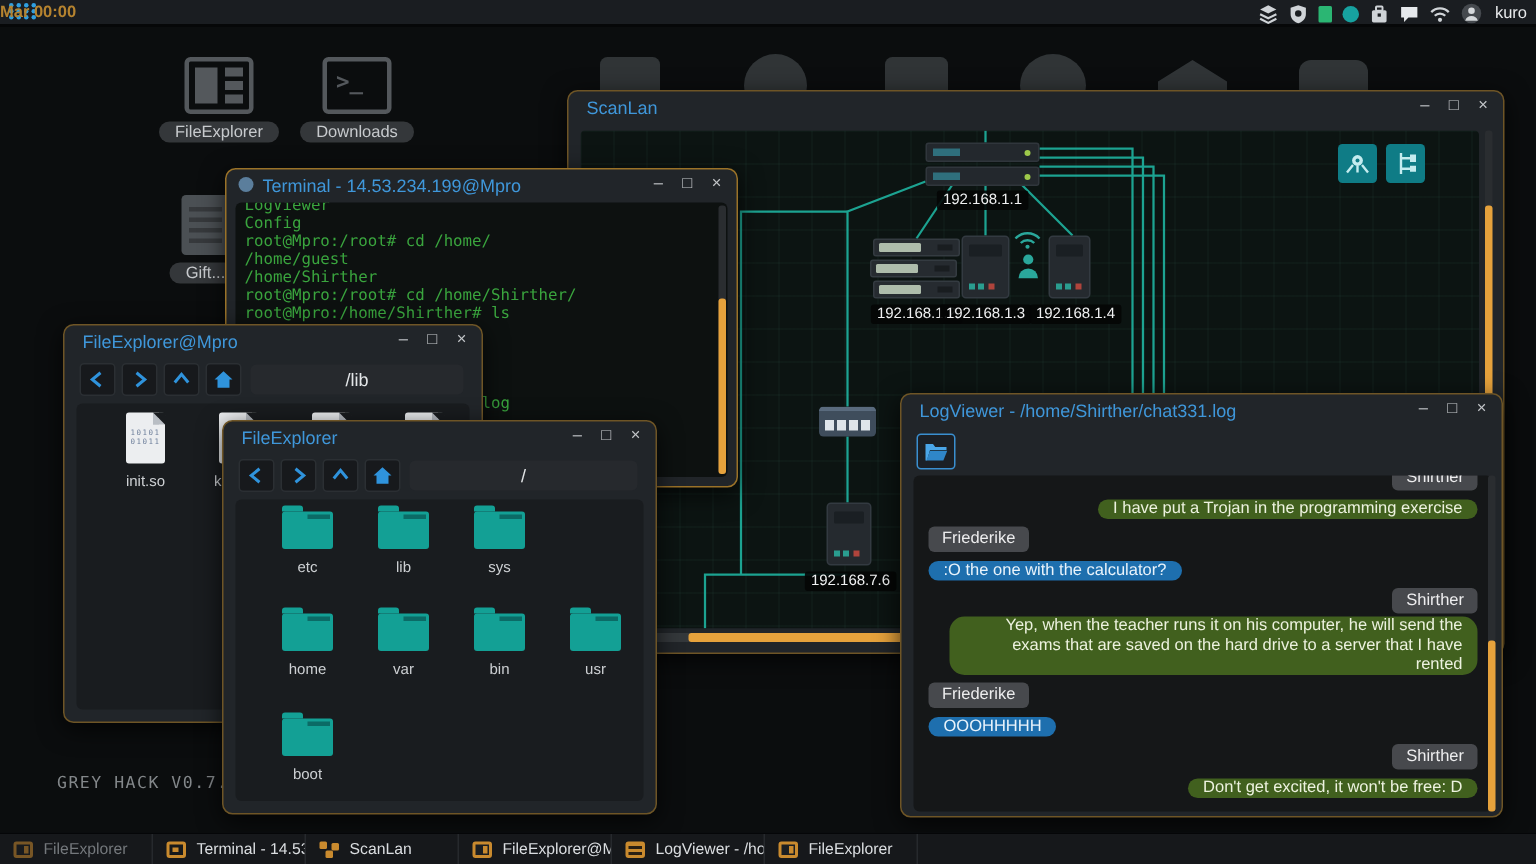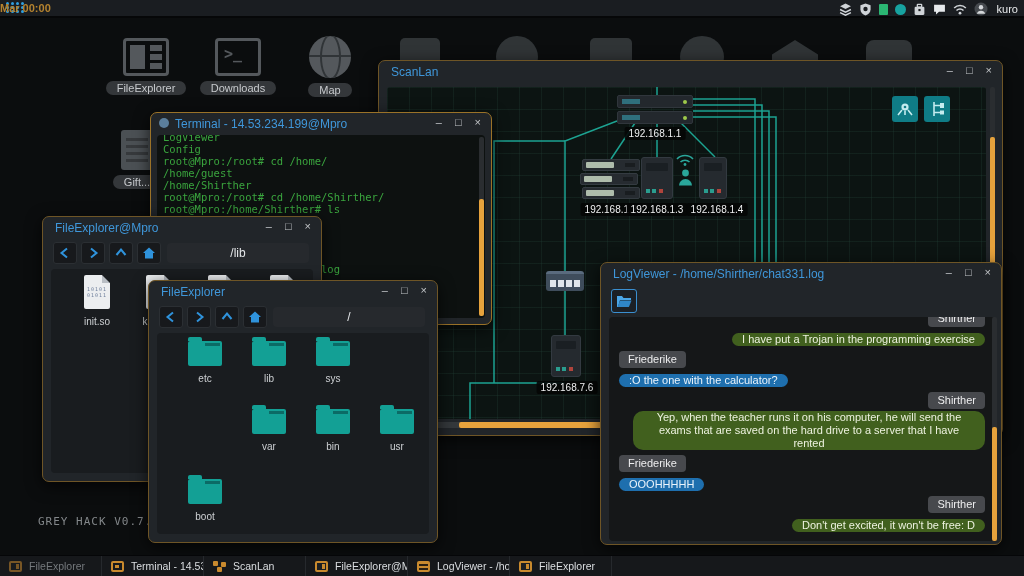--- a/index.html
+++ b/index.html
@@ -77,21 +77,21 @@
 .tower::after{content:"";position:absolute;left:4px;bottom:5px;width:4px;height:4px;background:#2a9d8f;box-shadow:6px 0 0 #2a9d8f,13px 0 0 #b0443c}
 .switch{position:absolute;width:38px;height:20px;background:#3f4d5c;border-top:3px solid #5a6b7e;border-radius:3px}
 .switch::before{content:"";position:absolute;left:4px;bottom:4px;width:6px;height:7px;background:#dfe5ea;box-shadow:8px 0 0 #dfe5ea,16px 0 0 #dfe5ea,24px 0 0 #dfe5ea}
 .mapbtn{position:absolute;width:26px;height:26px;background:#0f7c86;border-radius:3px;display:flex;align-items:center;justify-content:center;cursor:pointer}
 
 
 #chat{position:absolute;left:8px;top:54px;width:386px;height:224px;background:#151718;border-radius:4px;overflow:hidden;padding:0 10px}
 .crow{margin-bottom:2px}
 .crow.r{text-align:right}
 .chatlbl{display:inline-block;background:#47494d;color:#ededee;font-size:11px;line-height:13px;padding:2px 9px;border-radius:4px}
-.bubble{display:inline-block;font-size:11px;line-height:13px;padding:0 10px;border-radius:10px;max-width:352px;text-align:center}
+.bubble{display:inline-block;font-size:11px;line-height:13px;padding:0 10px;border-radius:10px;max-width:352px;text-align:right}
 .bubble.green{background:#41601e;color:#edf2df}
 .bubble.blue{background:#1e6fae;color:#e9f3fb}
 .openbtn{position:absolute;left:10px;top:26px;width:26px;height:24px;background:#1b2averil026;background:#1b2026;border:1px solid #3a8fd0;border-radius:3px;display:flex;align-items:center;justify-content:center;cursor:pointer}
 
 
 #taskbar{position:absolute;left:0;bottom:0;width:1024px;height:21px;background:#16181b;border-top:1px solid #050608;z-index:10;display:flex}
 .tb-item{height:100%;width:102px;display:flex;align-items:center;gap:7px;padding-left:9px;border-right:1px solid #26292d;overflow:hidden;cursor:pointer}
 .tb-label{font-size:10.5px;color:#dbdee1;white-space:nowrap}
 .tb-item.dim .tb-label{color:#74787c}
 .tb-item.dim .tbi{opacity:.55}
@@ -159,27 +159,20 @@
     </div>
   </div>
 
   <div class="dicon" style="left:108px;top:38px;width:76px">
     <div class="icon-fe"></div>
     <div class="dlabel">FileExplorer</div>
   </div>
   <div class="dicon" style="left:200px;top:38px;width:76px">
     <div class="icon-term">&gt;_</div>
     <div class="dlabel">Downloads</div>
-  </div>
-  <div class="dicon" style="left:294px;top:36px;width:72px">
-    <div class="icon-globe">
-        <i></i>
-        <b></b>
-      </div>
-    <div class="dlabel">Map</div>
   </div>
   <div class="dicon" style="left:105px;top:130px;width:64px">
     <div class="icon-doc"></div>
     <div class="dlabel">Gift...</div>
   </div>
 
   <div class="ghost" style="left:400px;top:38px;width:40px;height:36px;border-radius:5px"></div>
   <div class="ghost" style="left:496px;top:36px;width:42px;height:42px;border-radius:50%"></div>
   <div class="ghost" style="left:590px;top:38px;width:42px;height:36px;border-radius:5px"></div>
   <div class="ghost" style="left:680px;top:36px;width:44px;height:42px;border-radius:50%"></div>
@@ -394,20 +387,24 @@
           <div class="flabel">etc</div>
         </div>
       <div class="fcell" style="left:80px;top:8px">
           <div class="folder"></div>
           <div class="flabel">lib</div>
         </div>
       <div class="fcell" style="left:144px;top:8px">
           <div class="folder"></div>
           <div class="flabel">sys</div>
         </div>
+      <div class="fcell" style="left:16px;top:76px">
+          <div class="folder"></div>
+          <div class="flabel">home</div>
+        </div>
       <div class="fcell" style="left:80px;top:76px">
           <div class="folder"></div>
           <div class="flabel">var</div>
         </div>
       <div class="fcell" style="left:144px;top:76px">
           <div class="folder"></div>
           <div class="flabel">bin</div>
         </div>
       <div class="fcell" style="left:16px;top:146px">
           <div class="folder"></div>

